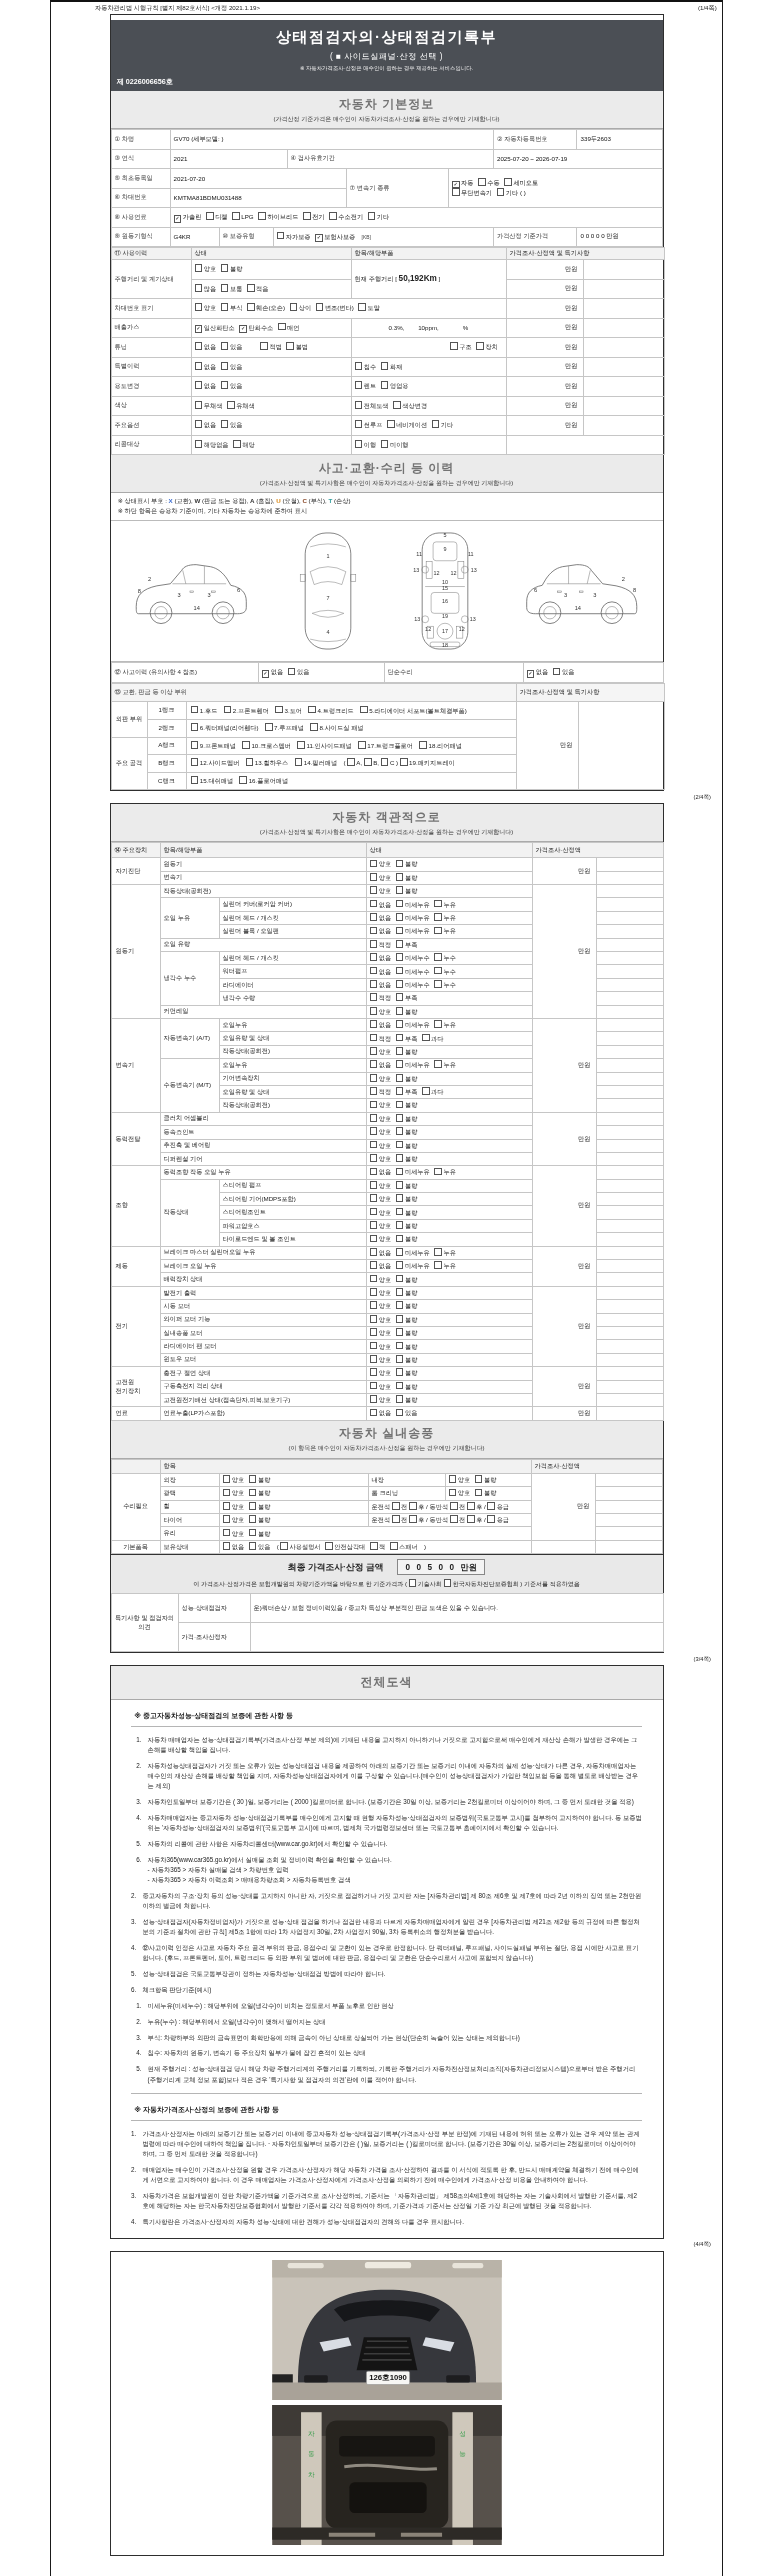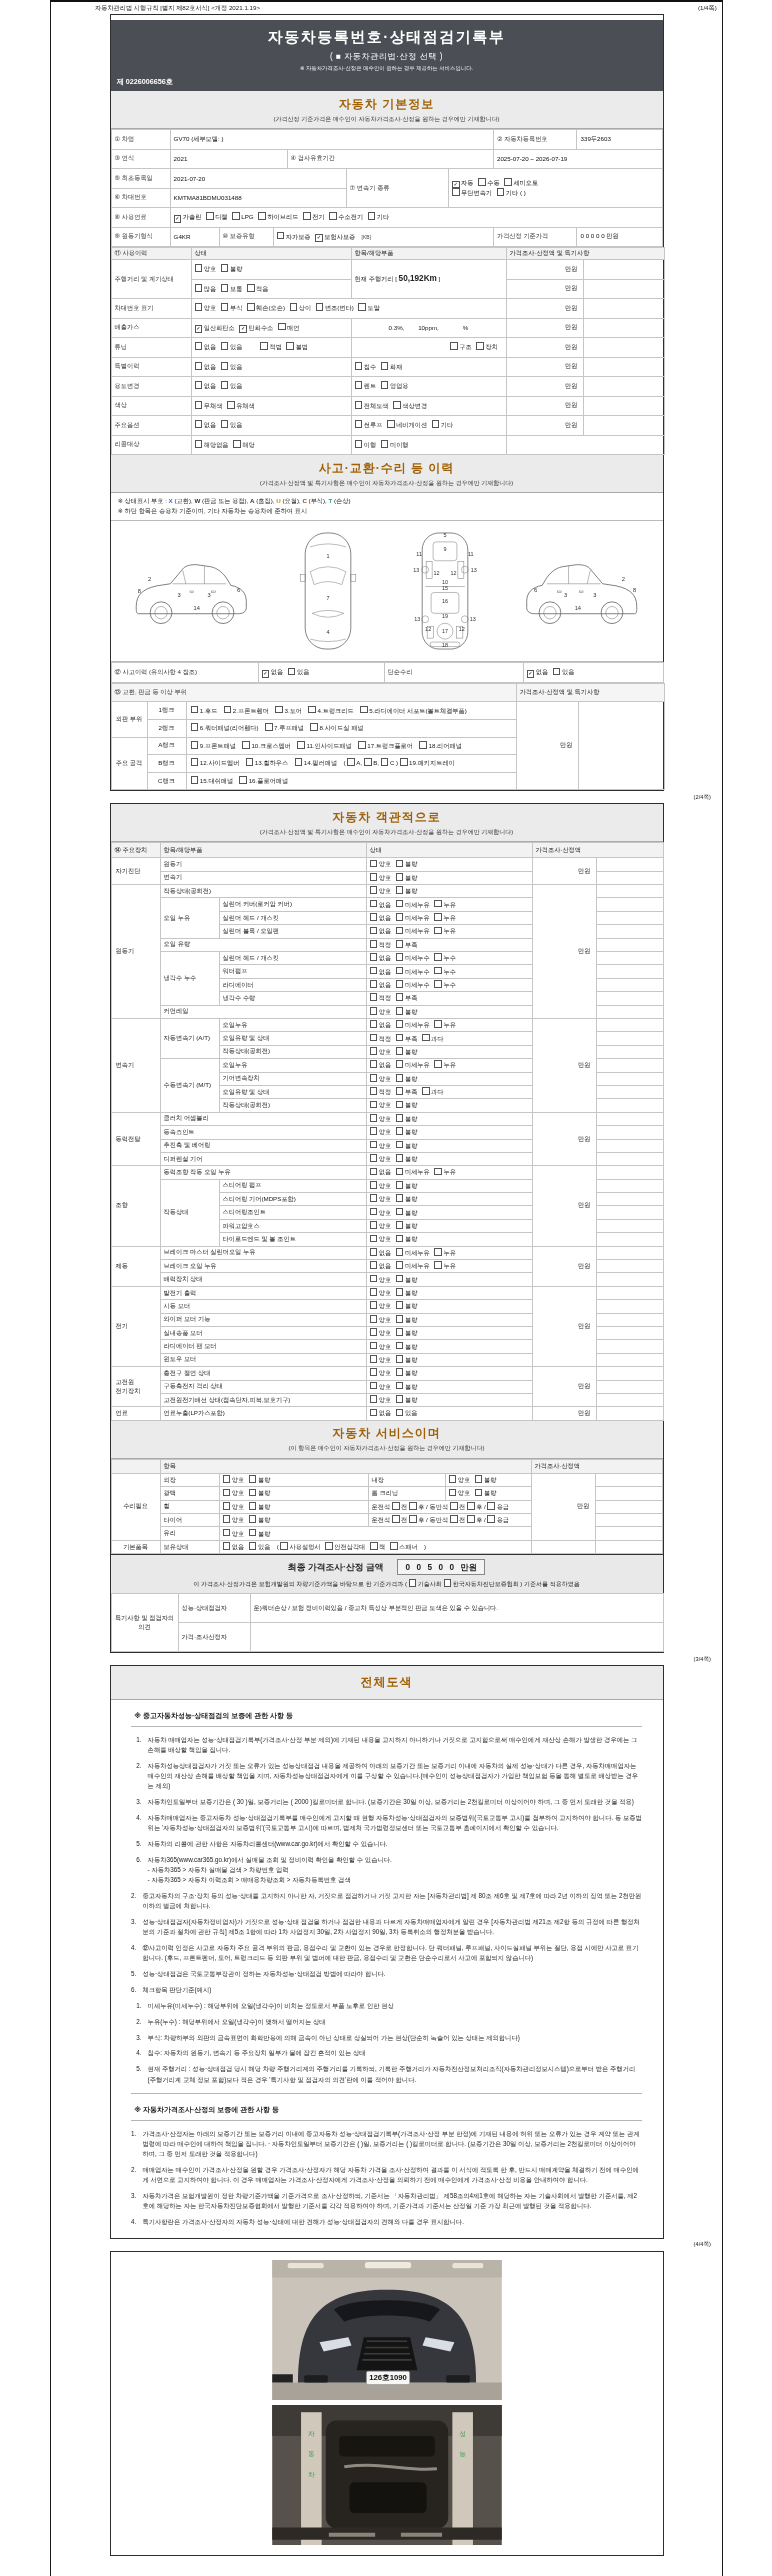--- a/index.html
+++ b/index.html
@@ -12,21 +12,21 @@
   .marker{width:649px;margin:0 auto;text-align:right;font-size:5.7px;padding:2.1px 0 1.5px 0;color:#222;}
   
   .dochead{background:#4b4f55;color:#fff;text-align:center;}
   .dochead .wbar{height:2.6px;background:#fff;margin-top:2.6px;}
   .dh-title{font-size:15px;font-weight:bold;letter-spacing:1.5px;padding-top:8.2px;}
   .dh-sub{font-size:8.2px;margin-top:4.1px;letter-spacing:0.5px;}
   .dh-note{font-size:5.4px;margin-top:2.6px;color:#eee;}
   .dh-no{font-size:7.2px;font-weight:bold;text-align:left;padding:5.2px 0 4.6px 6.2px;}
   
   .band{background:#ebebeb;text-align:center;border-bottom:0.5px solid #aaa;padding:4.6px 0 4.1px 0;}
-  .band-title{font-size:12px;font-weight:bold;letter-spacing:1px;color:#a16207;}
+  .band-title{font-size:12px;font-weight:bold;letter-spacing:1px;color:#737373;}
   .band-sub{font-size:6px;margin-top:2.1px;color:#333;}
   
   table{border-collapse:collapse;table-layout:fixed;width:552px;}
   td{border:0.5px solid #c6c6c6;font-size:6.2px;padding:1px 3.1px;vertical-align:middle;word-break:keep-all;}
   .h33 td{height:16.5px;}
   .lbl{color:#333;}
   .val{color:#111;}
   .pc{border-top:1px solid #444;}
   .small{font-size:4.9px;color:#444;}
   .cb{display:inline-block;width:5.7px;height:5.7px;border:0.8px solid #555;background:#fff;margin-right:1.5px;
@@ -80,22 +80,22 @@
 <div class="frame">
 
   <div class="meta">
     <span>자동차관리법 시행규칙 [별지 제82호서식] &lt;개정 2021.1.19&gt;</span>
     <span>(1/4쪽)</span>
   </div>
 
   <div class="pageblock">
     <div class="dochead">
       <div class="wbar"></div>
-      <div class="dh-title">자동차등록번호·상태점검기록부</div>
-      <div class="dh-sub">( ■ 자동차관리법·산정 선택 )</div>
+      <div class="dh-title">상태점검자의·상태점검기록부</div>
+      <div class="dh-sub">( ■ 사이드실패널·산정 선택 )</div>
       <div class="dh-note">※ 자동차가격조사·산정은 매수인이 원하는 경우 제공하는 서비스입니다.</div>
       <div class="dh-no">제 0226006656호</div>
     </div>
 
     <div class="band">
       <div class="band-title">자동차 기본정보</div>
       <div class="band-sub">(가격산정 기준가격은 매수인이 자동차가격조사·산정을 원하는 경우에만 기재합니다)</div>
     </div>
     <div id="basic-table">
         <table class="ftab">
@@ -646,21 +646,21 @@
               <td colspan="2">연료누출(LP가스포함)</td>
               <td class="st"><span class="opt"><span class="cb"></span><span>없음</span></span><span class="opt"><span class="cb"></span><span>있음</span></span></td>
               <td rowspan="1" class="pr">만원</td>
               <td></td>
             </tr>
           </tbody>
         </table>
       </div>
 
     <div class="band">
-      <div class="band-title">자동차 서비스이며</div>
+      <div class="band-title">자동차 실내송풍</div>
       <div class="band-sub">(이 항목은 매수인이 자동차가격조사·산정을 원하는 경우에만 기재합니다)</div>
     </div>
     <div id="etc-table">
         <table>
           <colgroup>
             <col style="width:49px">
             <col style="width:59px">
             <col style="width:149px">
             <col style="width:77px">
             <col style="width:86px">

